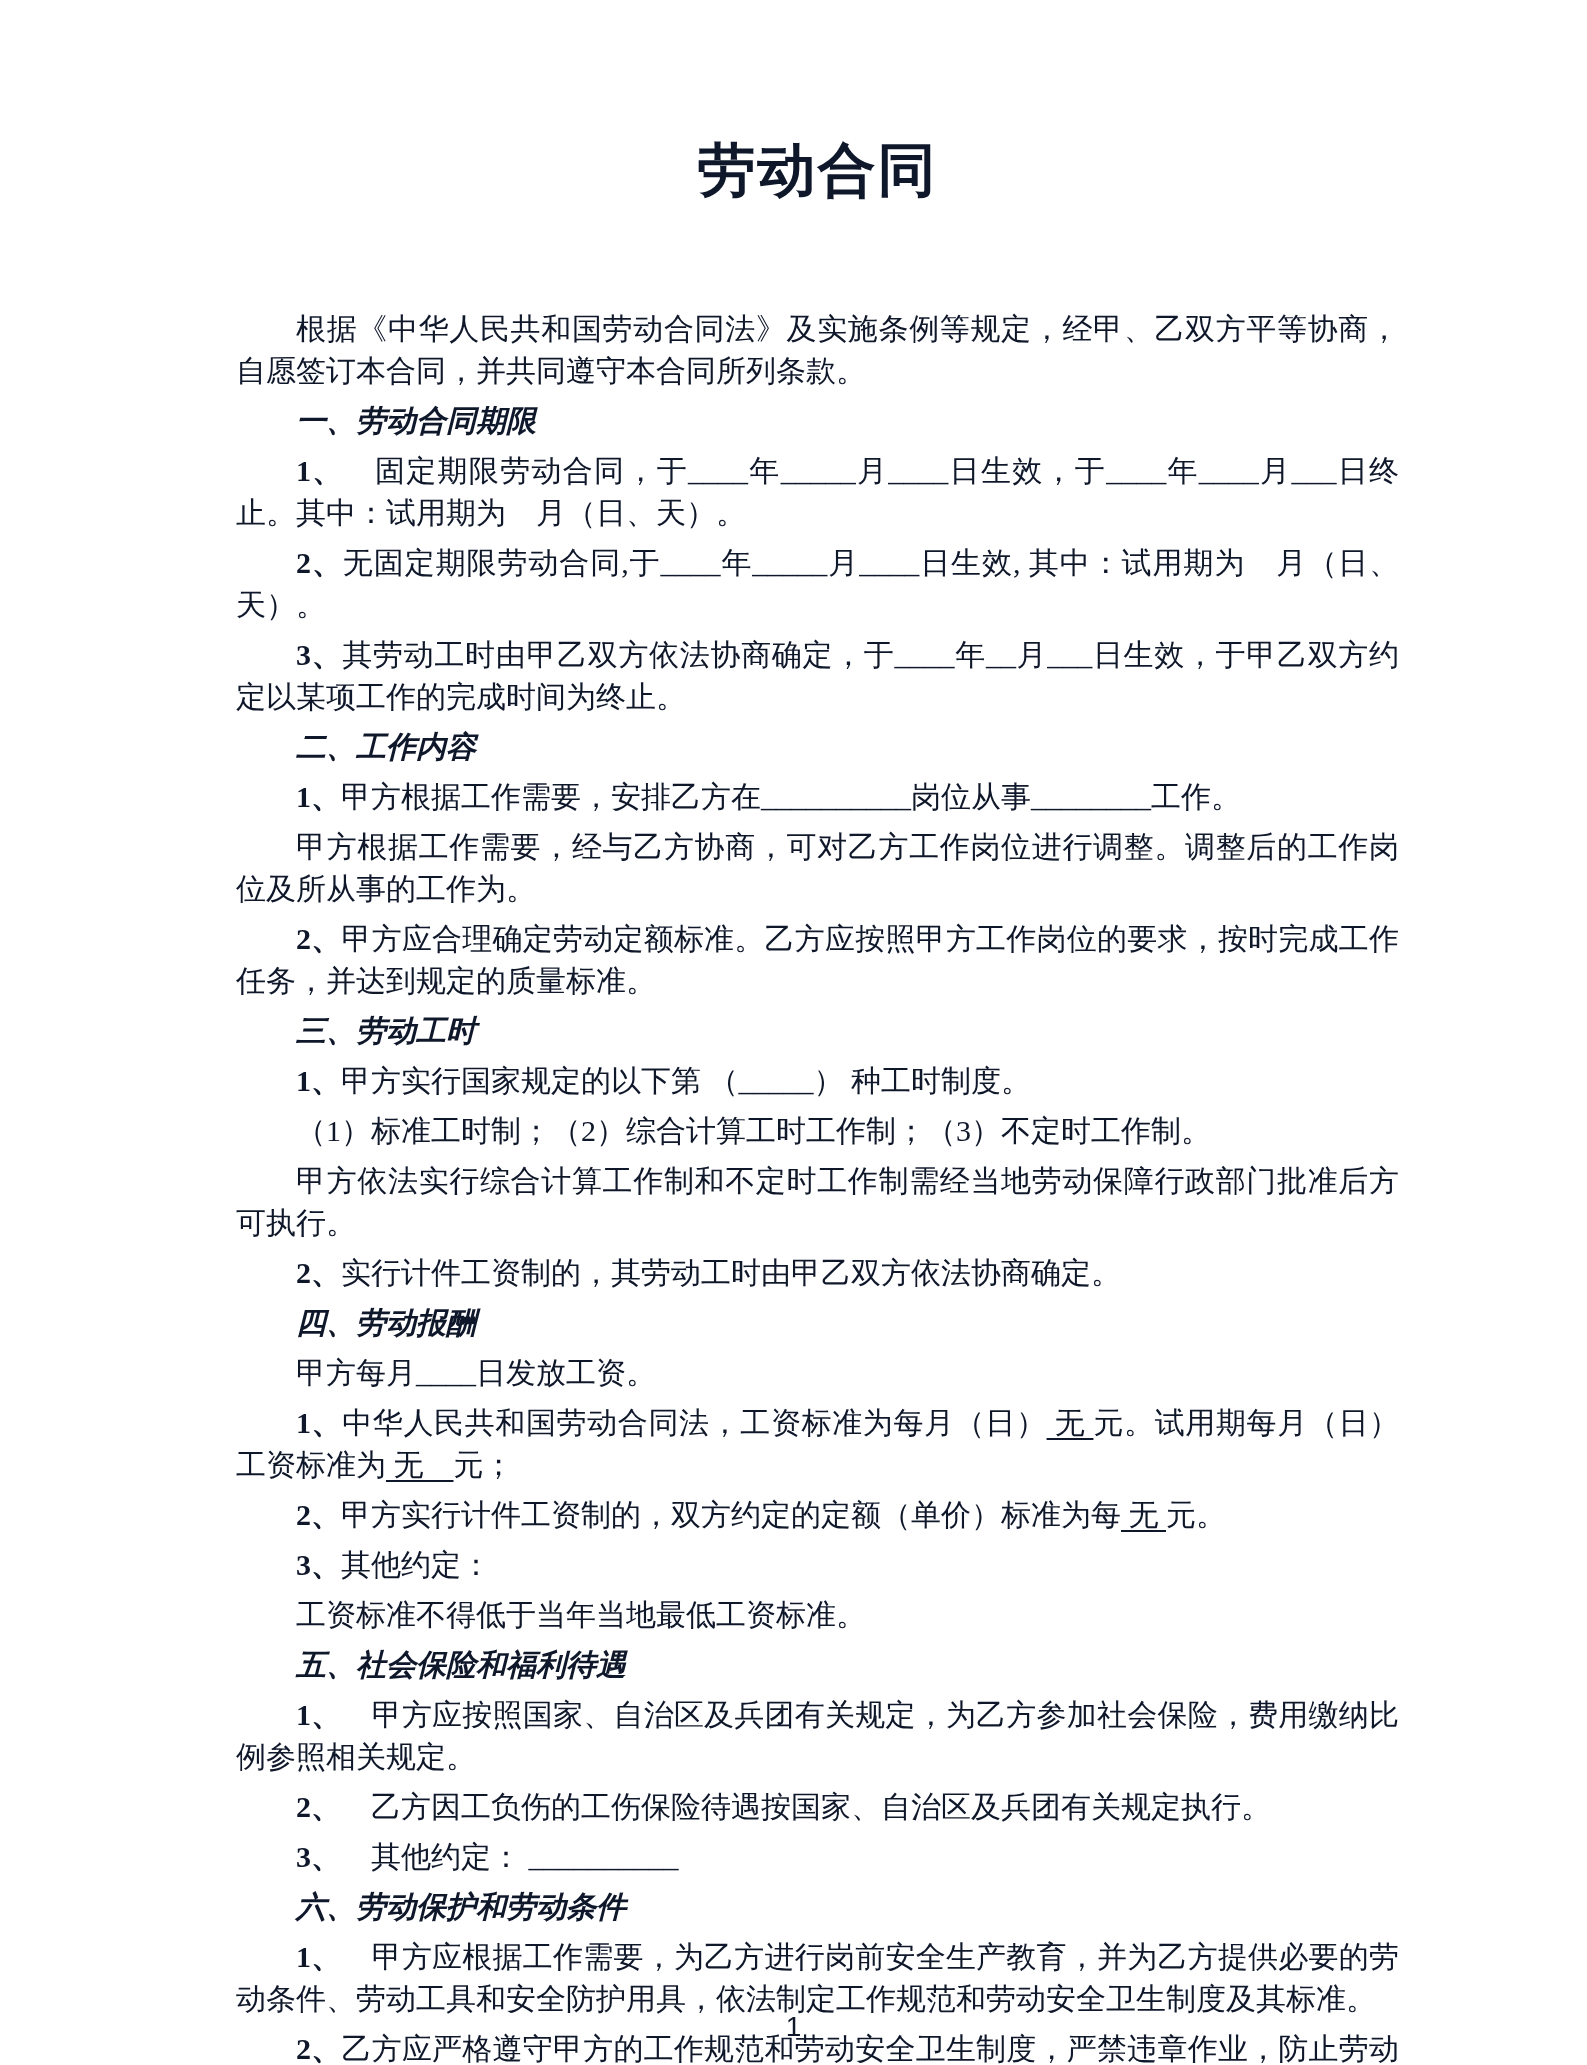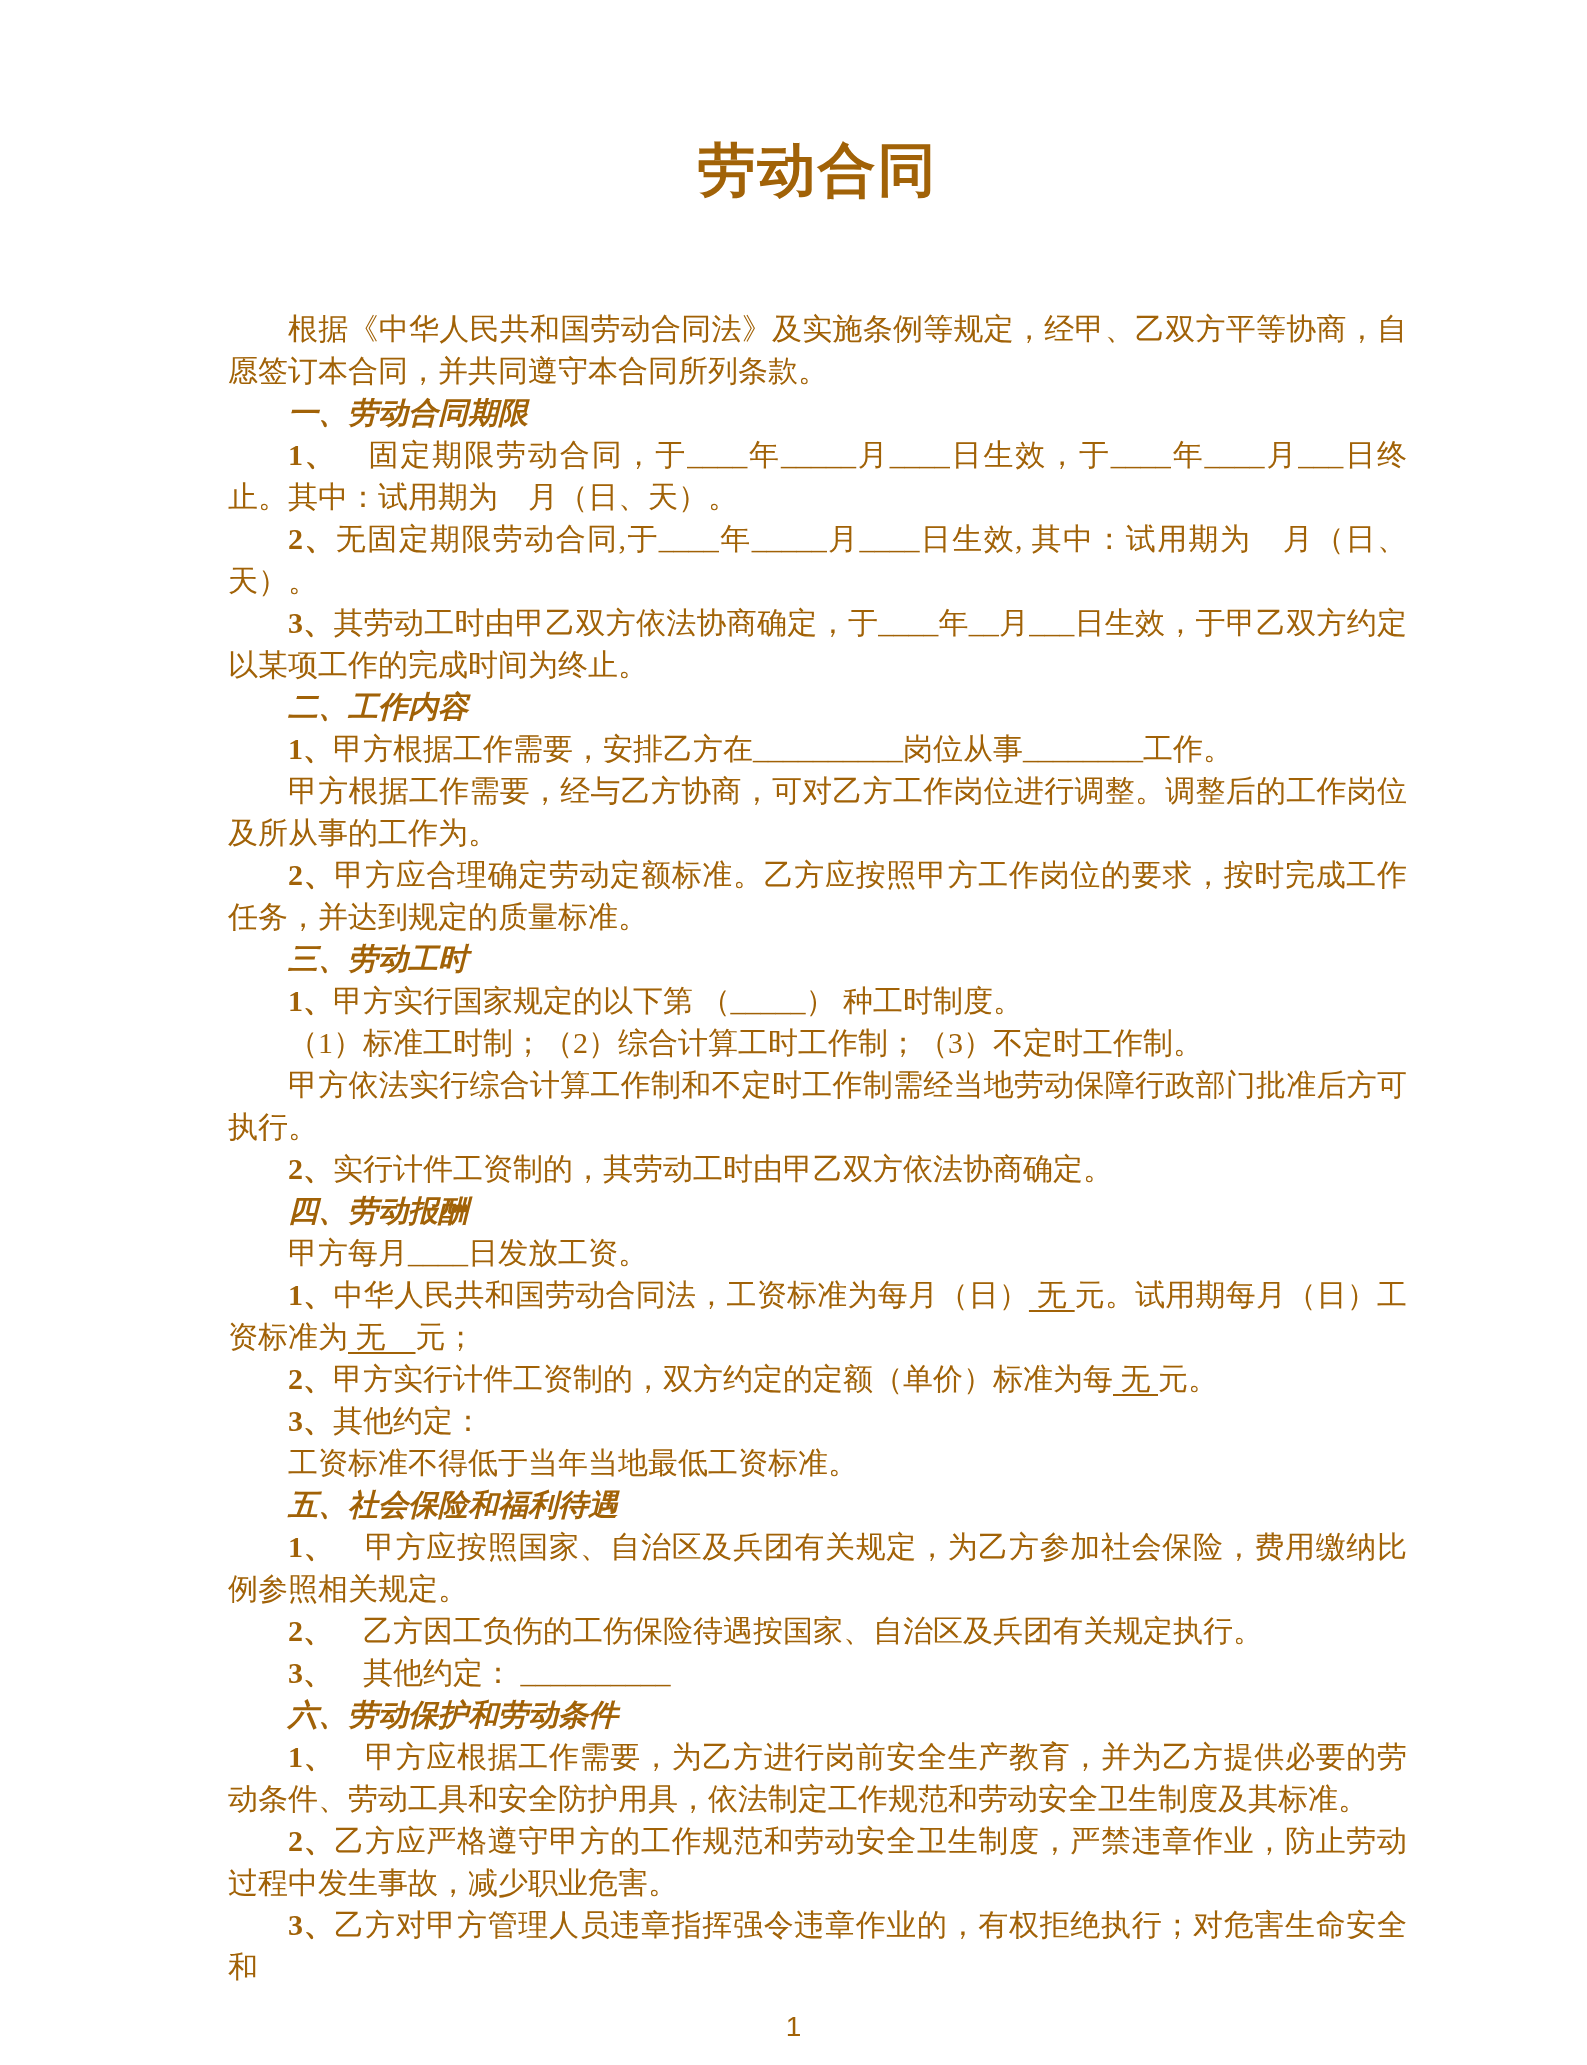--- a/index.html
+++ b/index.html
@@ -5,38 +5,38 @@
   html, body {
     margin: 0;
     padding: 0;
     background: #ffffff;
   }
   .page {
     position: relative;
     width: 1587px;
     height: 2065px;
     background: #ffffff;
-    color: #a16207;
+    color: #0f172a;
     font-family: "Liberation Serif", "DejaVu Serif", serif;
     overflow: hidden;
     box-sizing: border-box;
   }
   .content {
     padding: 136px 180px 0 228px;
   }
   .doc-title {
     margin: 0 0 102px 0;
     text-align: center;
     font-size: 58px;
     line-height: 1.2;
     font-weight: 700;
     letter-spacing: 2px;
   }
   .doc-body p {
-    margin: 0;
+    margin: 8px;
     font-size: 30px;
     line-height: 42px;
     text-align: justify;
     text-indent: 2em;
     word-break: break-all;
   }
   .doc-body p.heading {
     font-weight: 700;
     font-style: italic;
   }

